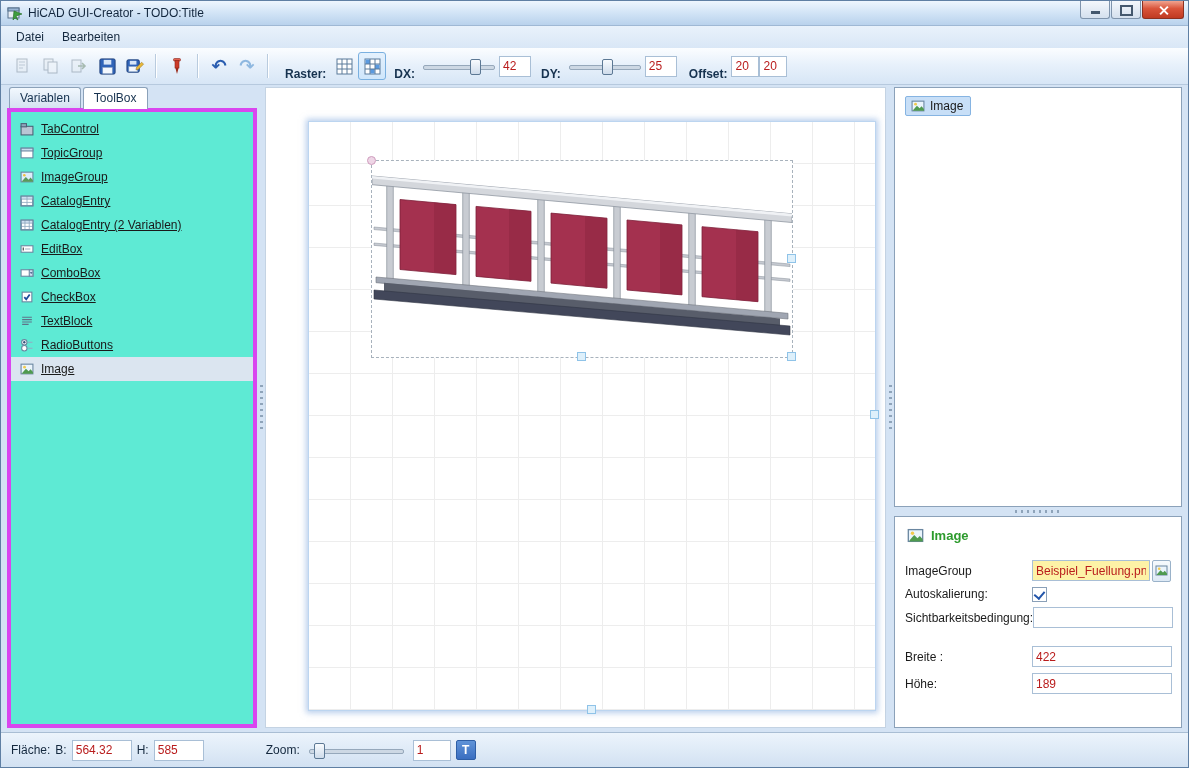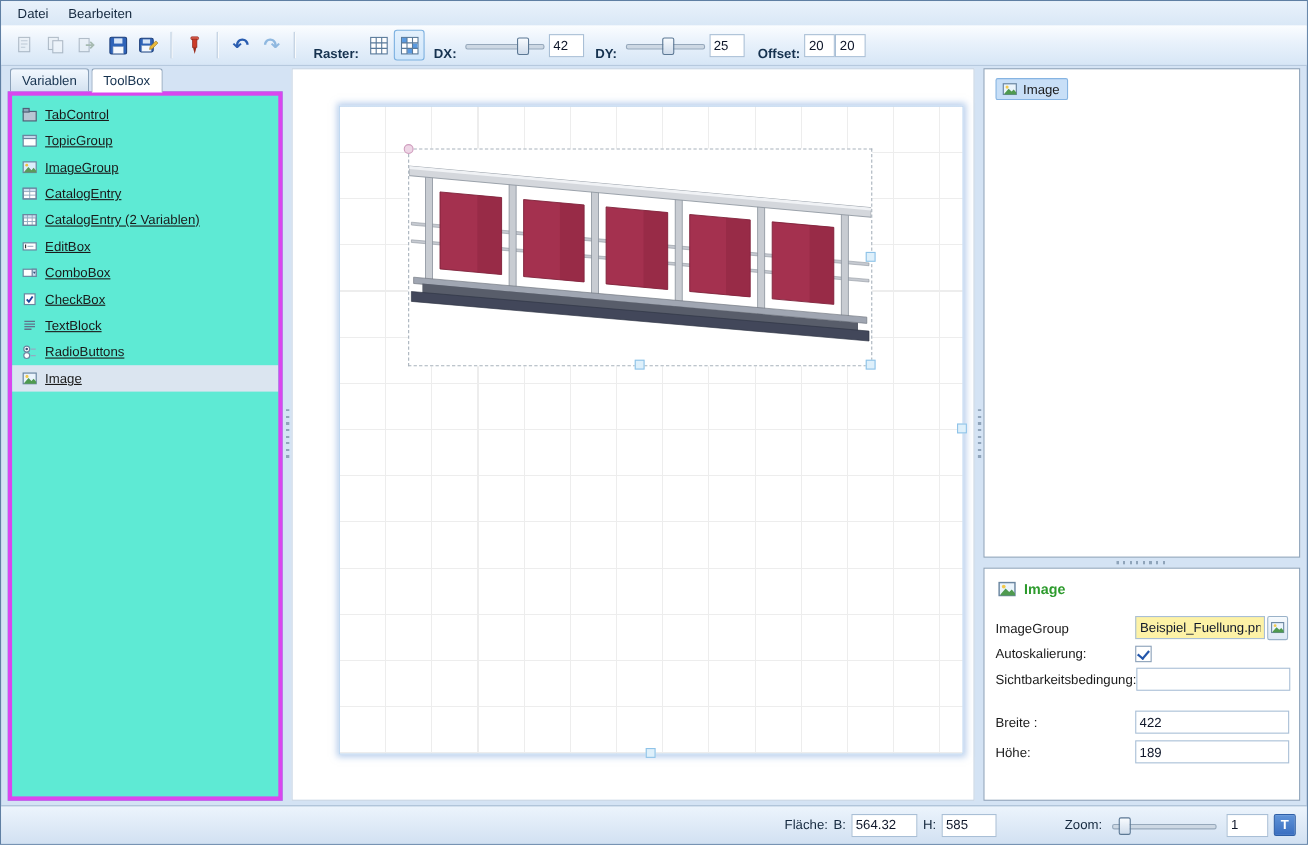--- a/index.html
+++ b/index.html
@@ -32,21 +32,21 @@
   .menu-item{padding:3px 9px;color:#14283e;cursor:default;}
 
   
   .toolbar{height:36px;display:flex;align-items:center;padding:0 8px;
     background:linear-gradient(#fbfdff,#e8f1fb 45%,#d7e6f6);border-bottom:1px solid #b6c9de;}
   .tbtn{width:26px;height:26px;display:flex;align-items:center;justify-content:center;border:1px solid transparent;border-radius:3px;}
   .tbtn.disabled{opacity:.45;}
   .tbtn.toggled{border-color:#7ab0e0;background:linear-gradient(#e4f1fd,#cfe6fb);}
   .tsep{width:1px;height:24px;background:#b9cbde;border-right:1px solid #ffffff;margin:0 6px;}
   .tb-label{font-weight:bold;color:#16324f;margin:16px 4px 0 2px;}
-  .field{height:17px;border:1px solid #a9bfd6;background:#fff;font:12px "Liberation Sans",sans-serif;padding:1px 3px;color:#0f172a;}
+  .field{height:17px;border:1px solid #a9bfd6;background:#fff;font:12px "Liberation Sans",sans-serif;padding:1px 3px;color:#b91c1c;}
   .f-num{width:24px;}
   .f-offset{width:20px;}
   .slider{position:relative;width:72px;height:20px;margin:0 4px;}
   .slider .track{position:absolute;left:0;right:0;top:9px;height:3px;background:#cdd8e4;border:1px solid #96a8bb;border-radius:2px;}
   .slider .thumb{position:absolute;top:3px;width:9px;height:14px;border:1px solid #5c7894;border-radius:2px;
     background:linear-gradient(#f8fbfe,#cfdceb);}
   .undo-glyph{font-size:18px;font-weight:bold;line-height:1;}
 
   
   .main{flex:1;display:flex;padding:2px 6px 4px 6px;min-height:0;}
@@ -89,35 +89,54 @@
   .pfield{width:132px;}
   .pfield.yellow{background:#fdf2a6;width:110px;}
   .img-btn{width:20px;height:20px;margin-left:2px;border:1px solid #9ab2c9;border-radius:2px;
     background:linear-gradient(#f6fafd,#dde9f5);display:flex;align-items:center;justify-content:center;}
   .checkbox{width:13px;height:13px;border:1px solid #8aa0b8;background:#fff;position:relative;}
   .checkbox.checked::after{content:"";position:absolute;left:2.5px;top:1px;width:5px;height:8px;
     border:solid #2255aa;border-width:0 2px 2px 0;transform:rotate(40deg);}
   .pgap{height:13px;}
 
   
-  .statusbar{height:26px;display:flex;align-items:center;justify-content:flex-end;gap:5px;padding:4px 10px;
+  .statusbar{height:26px;display:flex;align-items:center;gap:5px;padding:4px 10px;
     background:linear-gradient(#ecf4fc,#d2e1f2);border-top:1px solid #a9bed4;}
   .sb-label{color:#14283e;}
   .f-b{width:52px;}
   .f-h{width:42px;}
   .f-zoom{width:30px;}
   .sb-space{width:52px;}
   .t-btn{width:18px;height:18px;border:1px solid #2d5ea6;border-radius:2px;background:linear-gradient(#5f93d8,#3a6ec0);
     color:#fff;font-weight:bold;display:flex;align-items:center;justify-content:center;font-size:12px;}
 </style>
 </head>
 <body>
 
 <div class="window">
 
+  <div class="titlebar">
+    <svg class="app-icon" viewBox="0 0 16 16">
+      <rect x="1" y="3" width="11" height="10" fill="#e8eef5" stroke="#56708c"></rect>
+      <rect x="1" y="3" width="11" height="3" fill="#9ab6d4" stroke="#56708c"></rect>
+      <polygon points="7,6 15,9 9,11 11,15 8,13 6,15" fill="#3f9e3f" stroke="#1e6a1e" stroke-width="0.6"></polygon>
+    </svg>
+    <span class="title">HiCAD GUI-Creator - TODO:Title</span>
+    <div class="win-buttons">
+      <div class="win-btn">
+          <div class="glyph-min"></div>
+        </div>
+      <div class="win-btn">
+          <div class="glyph-max"></div>
+        </div>
+      <div class="win-btn close">
+          <div class="glyph-close"></div>
+        </div>
+    </div>
+  </div>
 
   <div class="menubar">
     <span class="menu-item">Datei</span>
     <span class="menu-item">Bearbeiten</span>
   </div>
 
   <div class="toolbar">
     <div class="tbtn disabled">
       <svg width="18" height="18" viewBox="0 0 18 18">
         <rect x="3" y="2" width="10" height="13" fill="#e9eef3" stroke="#6a7a8a"></rect>

